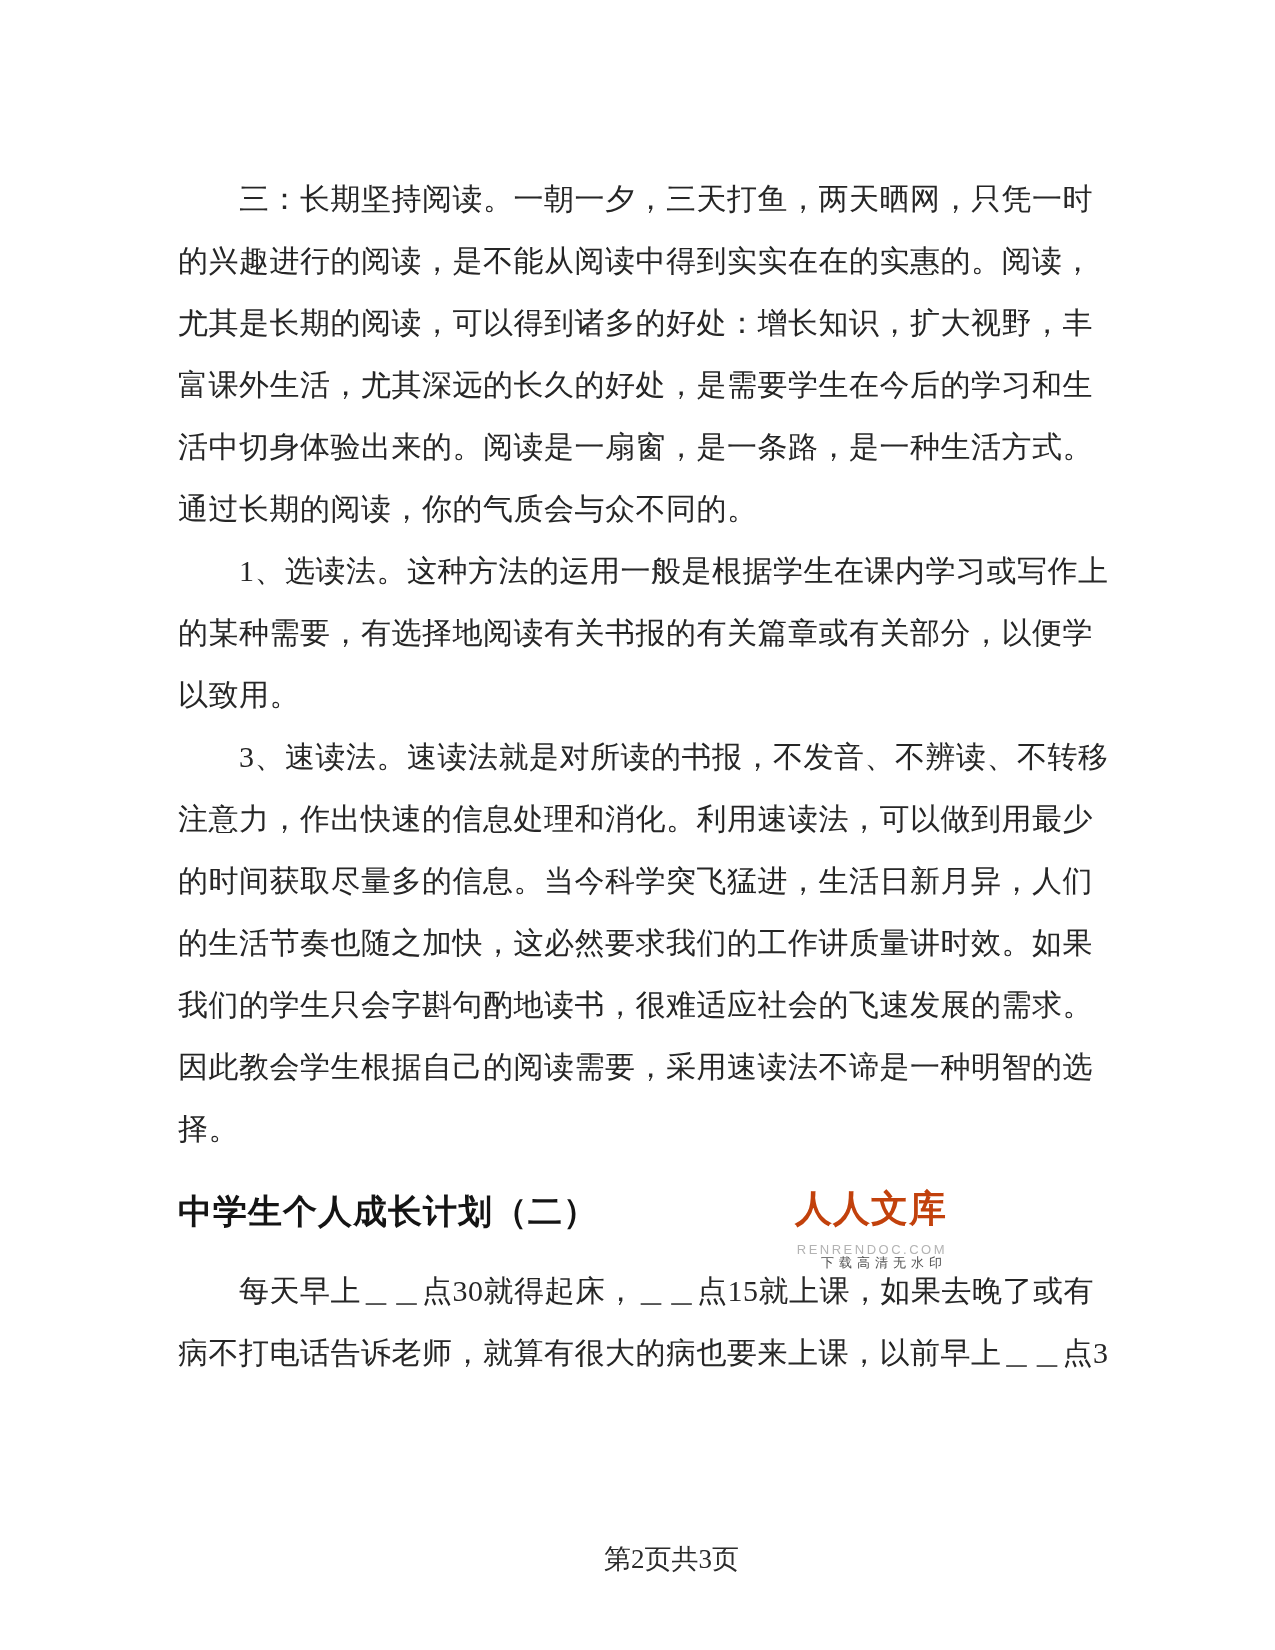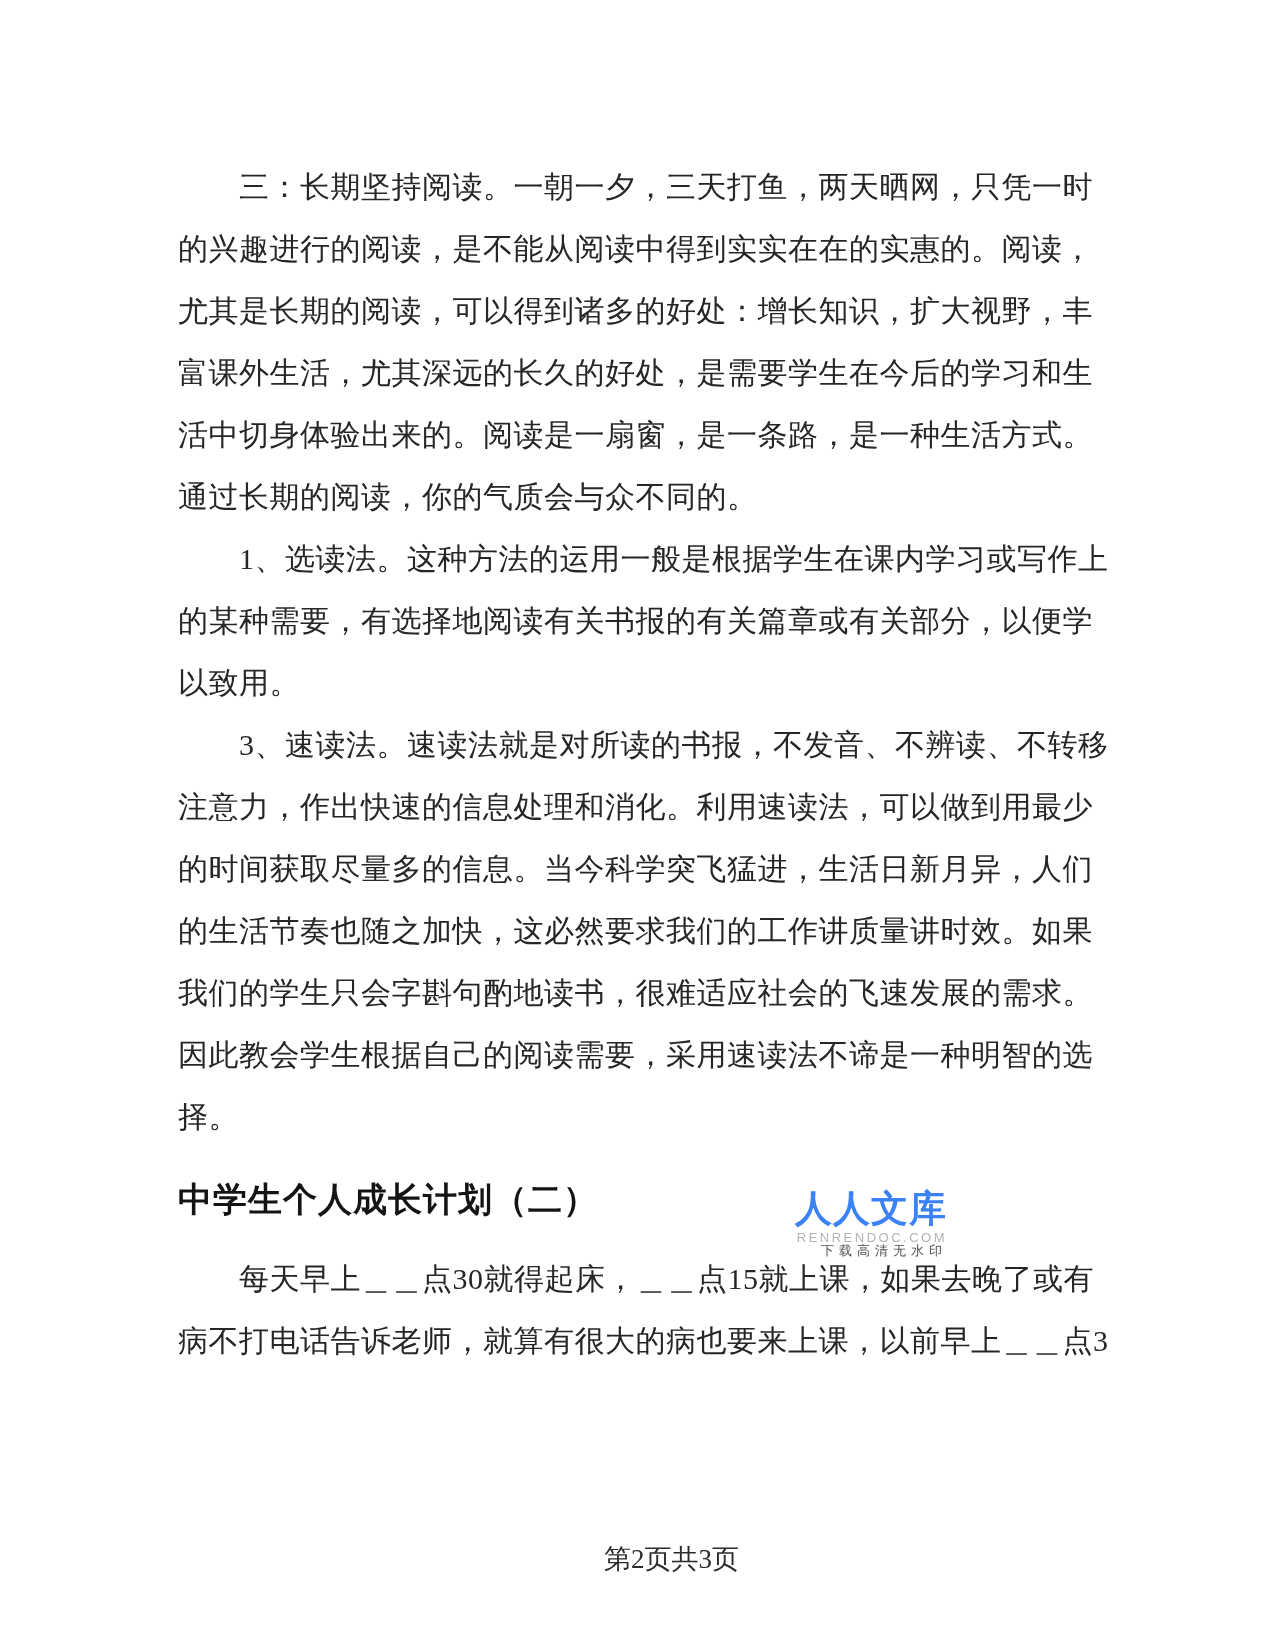--- a/index.html
+++ b/index.html
@@ -5,21 +5,21 @@
   html,body{margin:0;padding:0;background:#ffffff;}
   .page{
     position:relative;
     width:1275px;height:1650px;
     background:#ffffff;
     font-family:"Liberation Serif","DejaVu Serif",serif;
     color:#262626;
     overflow:hidden;
   }
   .content{
-    position:absolute;left:178px;top:156px;width:886px;
+    position:absolute;left:178px;top:168px;width:886px;
   }
   .line{
     font-size:30px;
     line-height:62px;
     height:62px;
     white-space:nowrap;
     letter-spacing:0.5px;
     color:#262626;
   }
   .heading{
@@ -31,24 +31,24 @@
     margin:20px 0 16px 0;
     letter-spacing:1px;
   }
   .watermark{
     position:absolute;top:1190px;right:328px;
     text-align:right;
     line-height:1;
     font-family:"Liberation Serif","DejaVu Serif",serif;
   }
   .wm-brand{
-    font-size:37px;font-weight:bold;color:#3b82f6;letter-spacing:1px;text-align:right;
+    font-size:37px;font-weight:bold;color:#c2410c;letter-spacing:1px;text-align:right;
   }
   .wm-site{
-    font-size:13px;color:#b3b3b3;letter-spacing:2.5px;margin-top:4px;
+    font-size:13px;color:#b3b3b3;letter-spacing:2.5px;margin-top:16px;
     font-family:"Liberation Sans","DejaVu Sans",sans-serif;
   }
   .wm-tagline{
     font-size:13px;color:#4d4d4d;letter-spacing:5px;margin-top:0;
   }
   .footer{
     position:absolute;top:1541px;left:0;width:100%;
     text-align:center;
     font-size:27px;color:#2b2b2b;margin-left:34px;
   }

